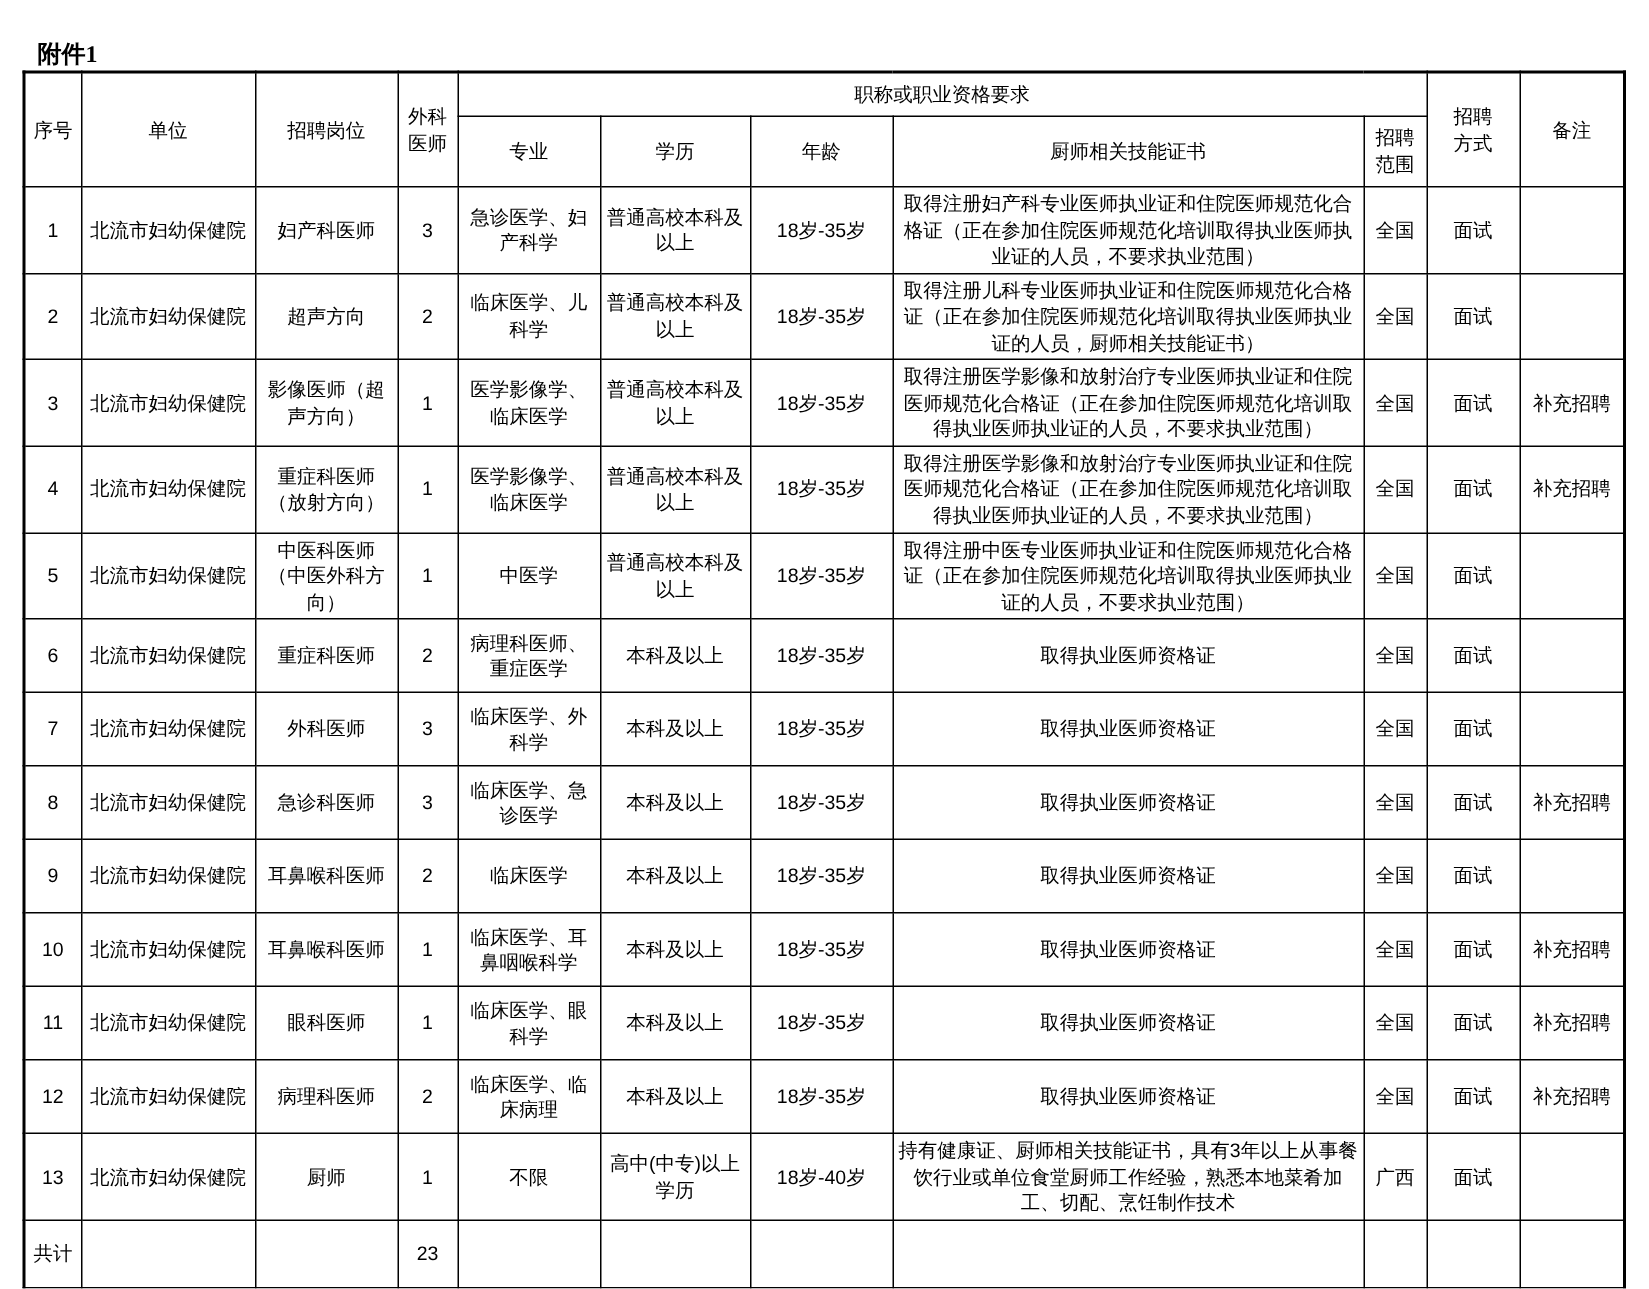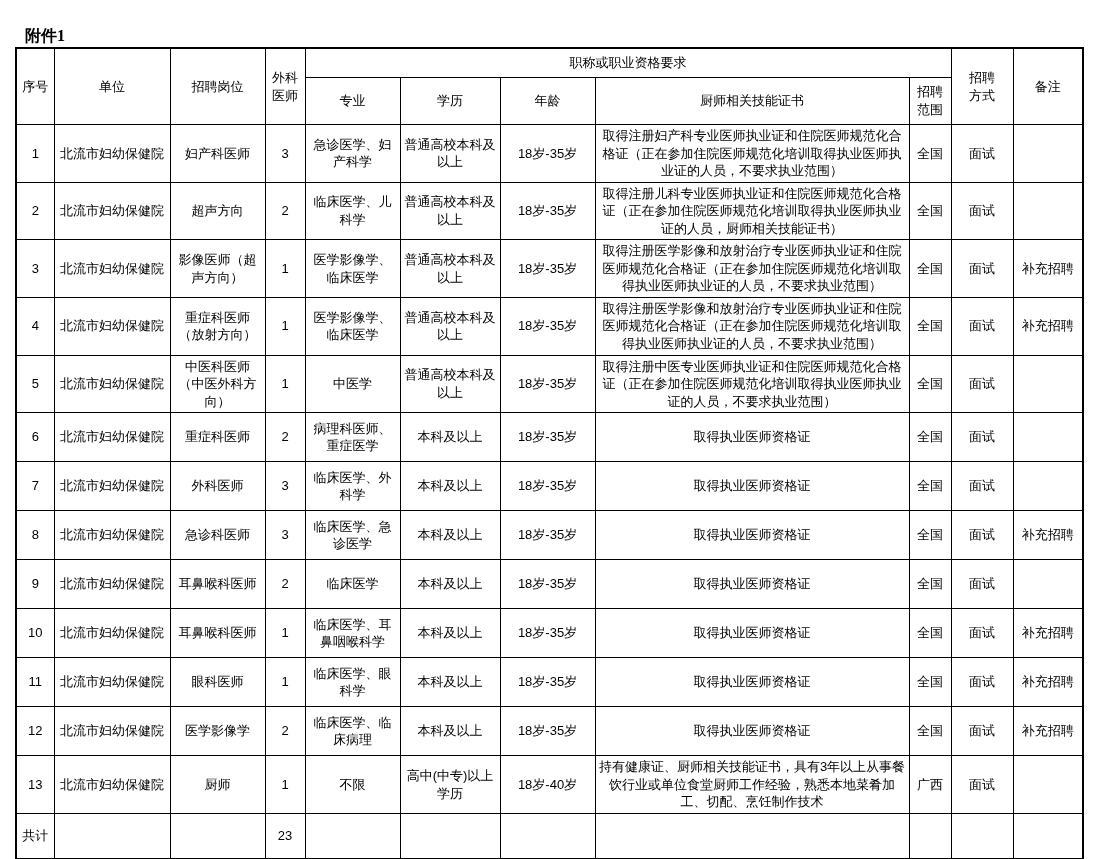--- a/index.html
+++ b/index.html
@@ -237,21 +237,21 @@
     <td>本科及以上</td>
     <td>18岁-35岁</td>
     <td>取得执业医师资格证</td>
     <td>全国</td>
     <td>面试</td>
     <td>补充招聘</td>
   </tr>
         <tr>
     <td>12</td>
     <td>北流市妇幼保健院</td>
-    <td>医学影像学</td>
+    <td>病理科医师</td>
     <td>2</td>
     <td>临床医学、临床病理</td>
     <td>本科及以上</td>
     <td>18岁-35岁</td>
     <td>取得执业医师资格证</td>
     <td>全国</td>
     <td>面试</td>
     <td>补充招聘</td>
   </tr>
         <tr>

